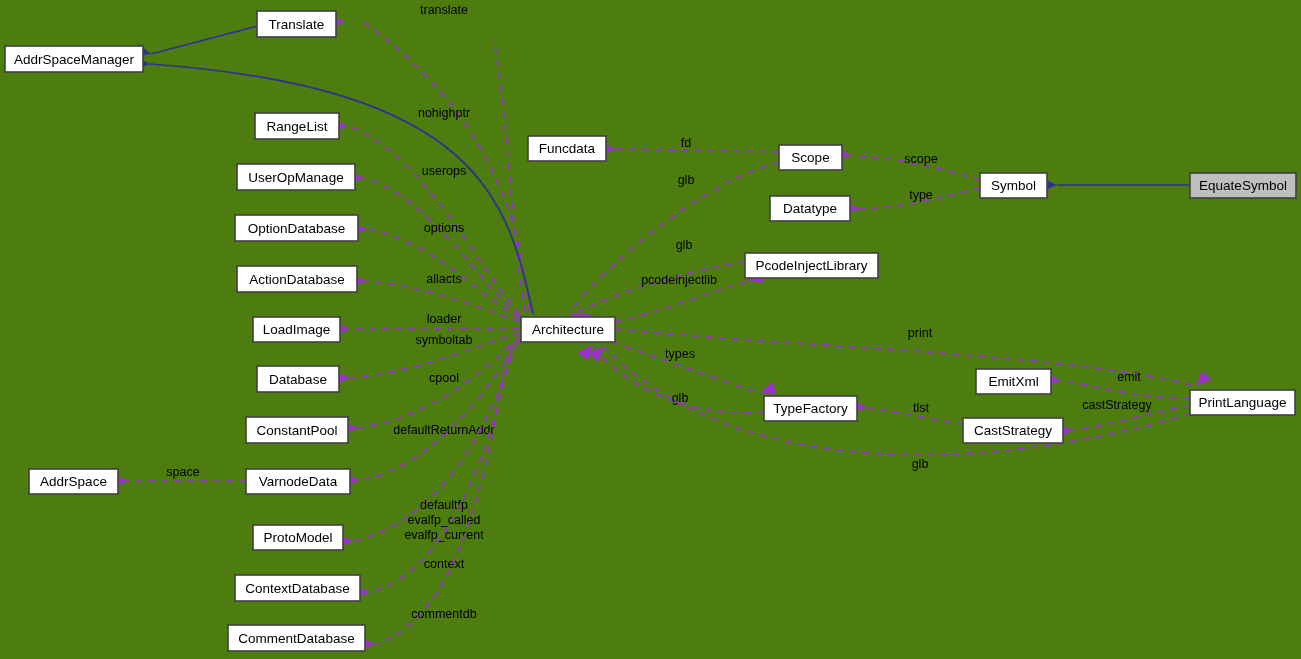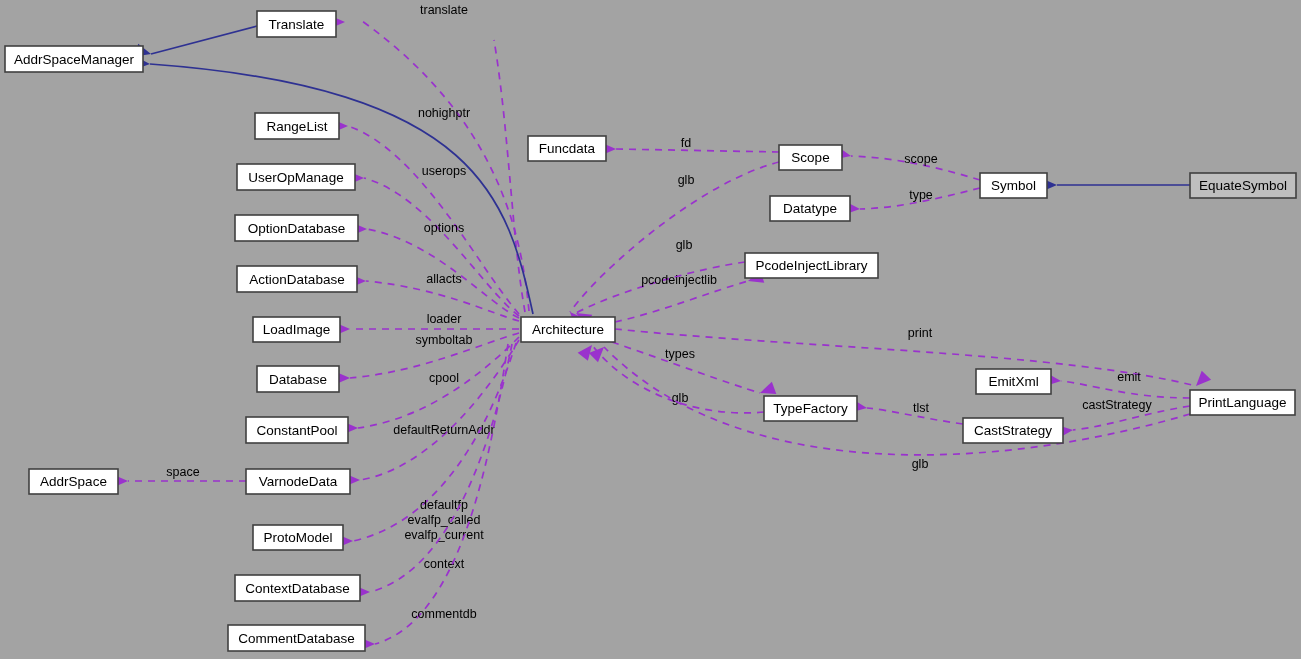--- a/index.html
+++ b/index.html
@@ -4,21 +4,21 @@
 <style>
   html, body {
     margin: 0;
     padding: 0;
     background: #ffffff;
   }
   #diagram-root {
     position: relative;
     width: 1301px;
     height: 659px;
-    background: #a3a3a3;
+    background: #4d7c0f;
     font-family: "Liberation Sans", sans-serif;
     overflow: hidden;
   }
   svg#graph {
     position: absolute;
     top: 0; left: 0;
     width: 1301px;
     height: 659px;
     display: block;
   }

